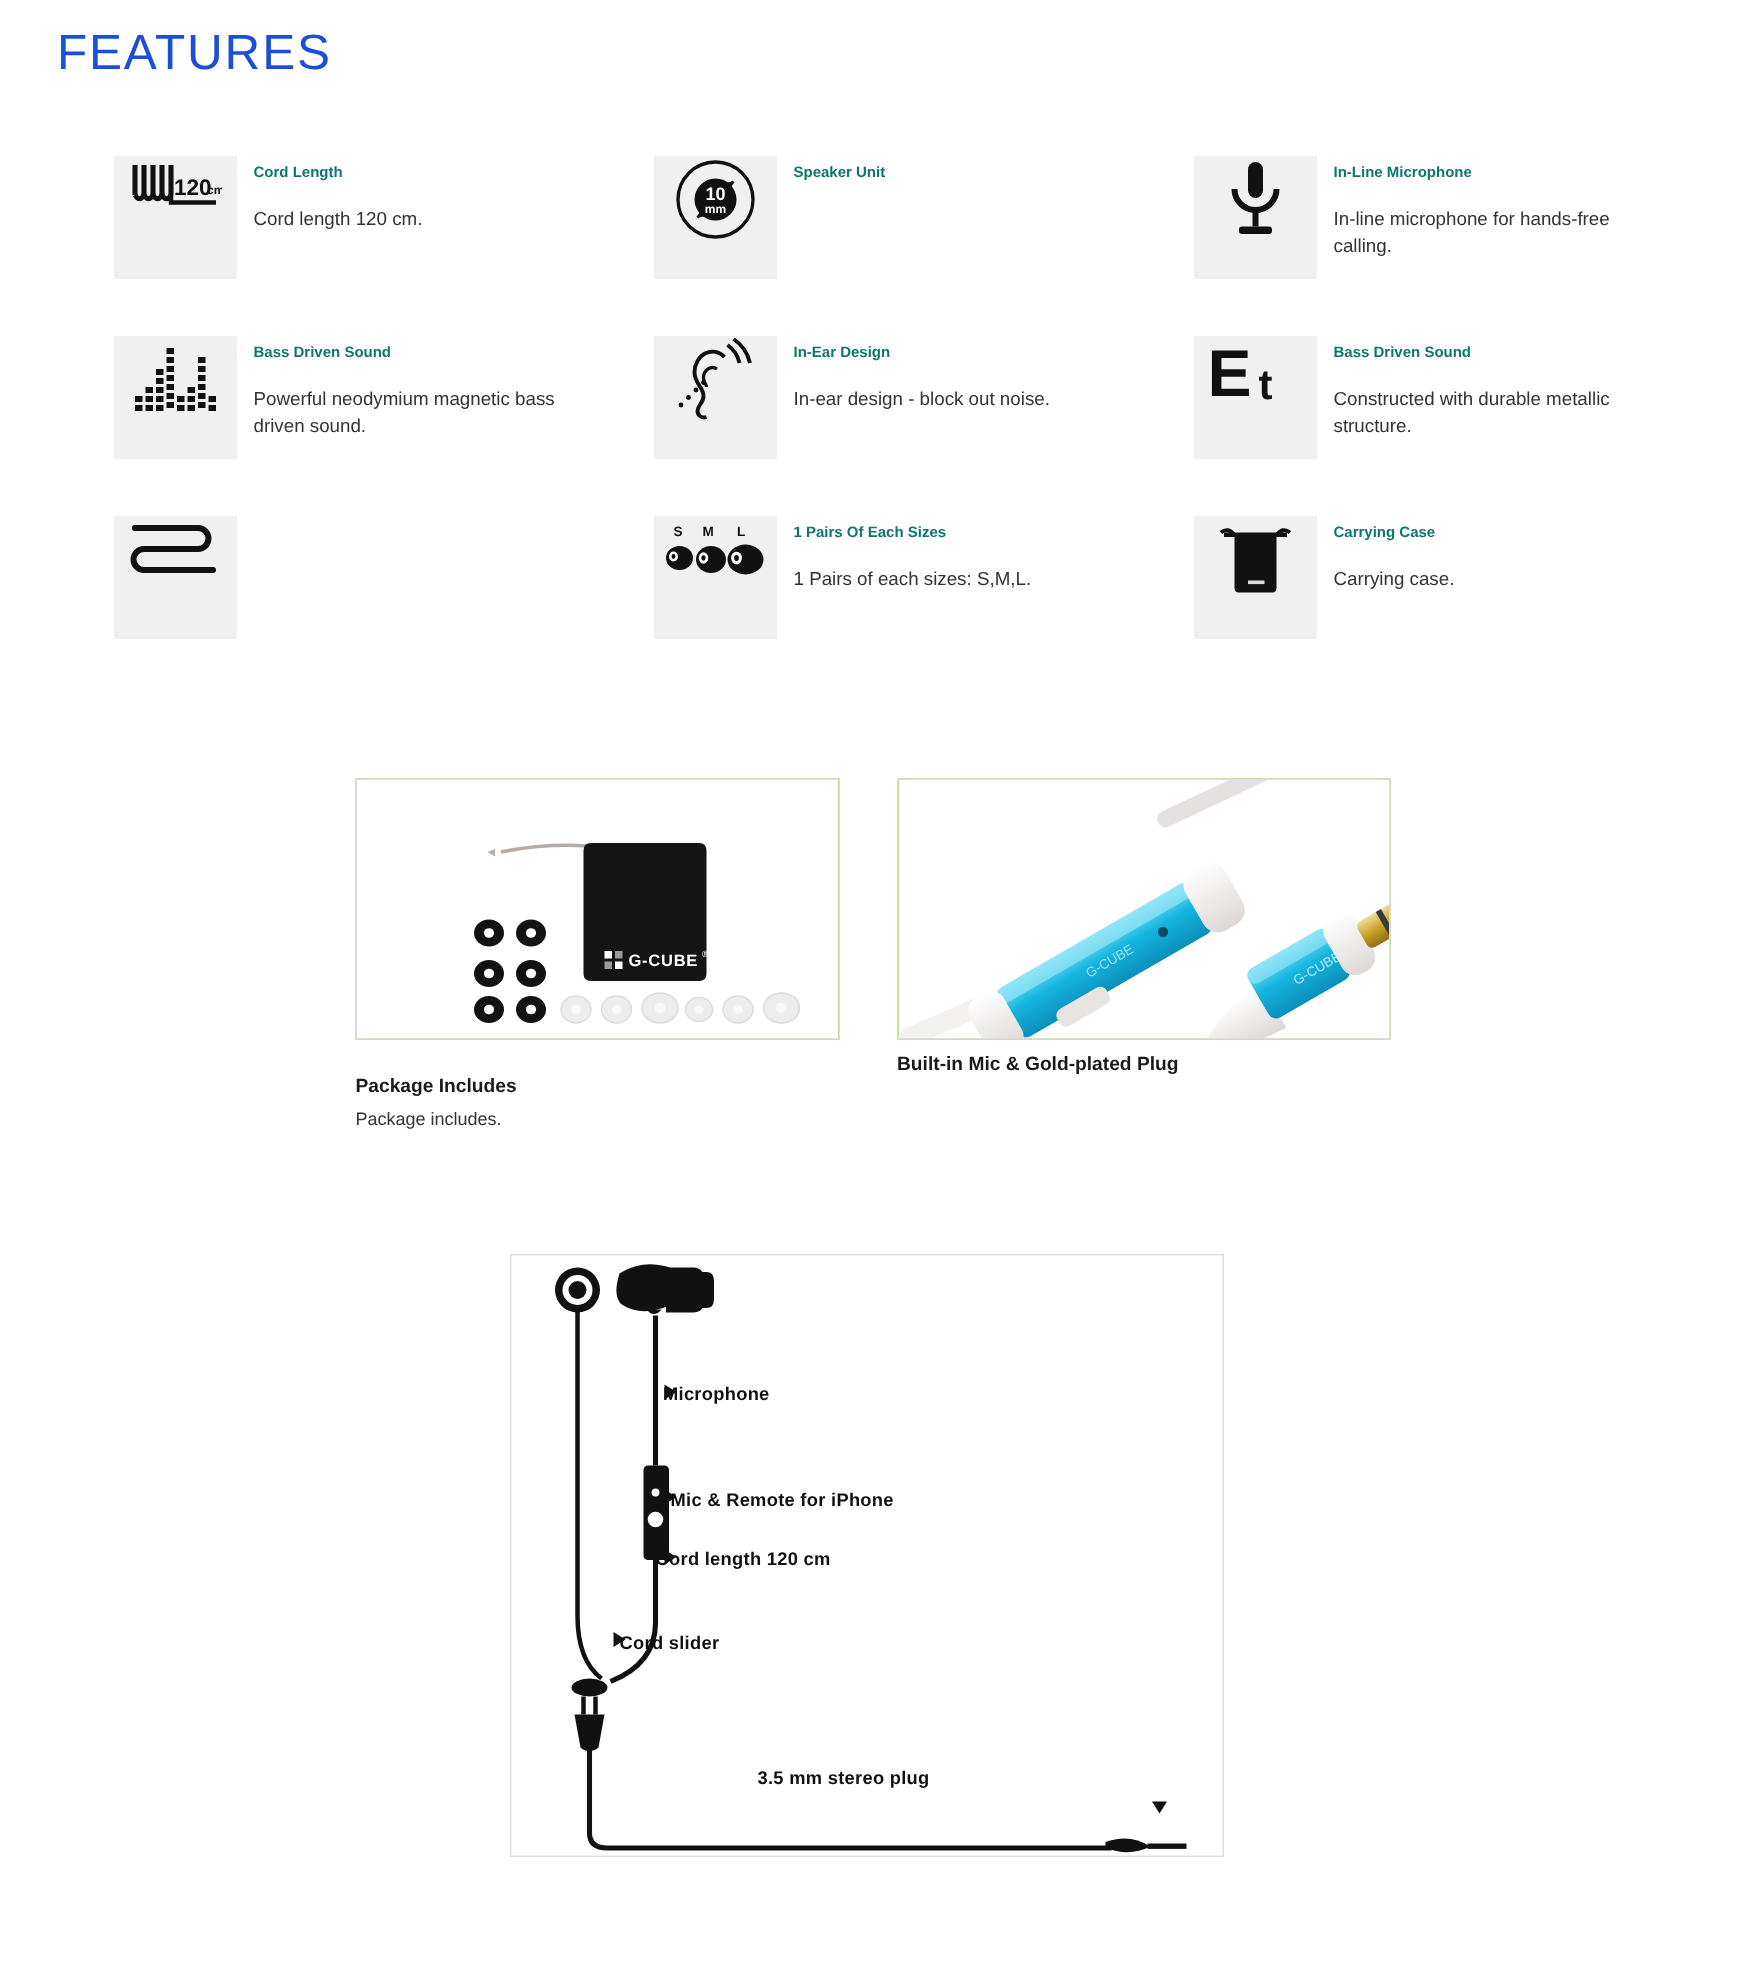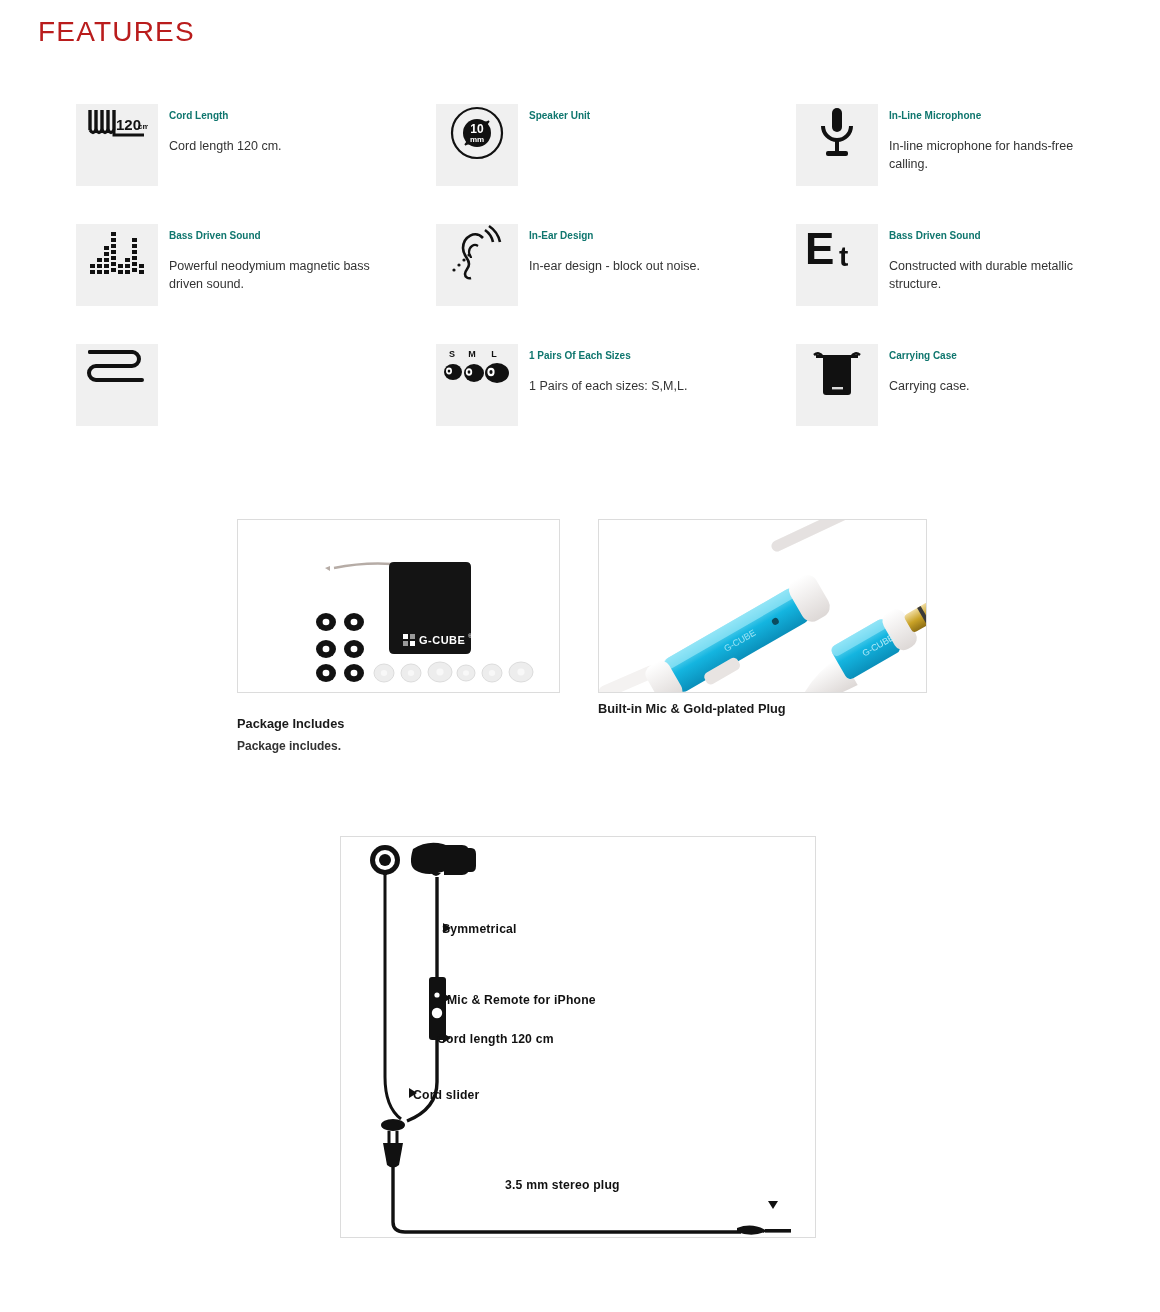--- a/index.html
+++ b/index.html
@@ -9,24 +9,24 @@
     font-family: "Liberation Sans", sans-serif;
     color: #222;
     overflow: hidden;
   }
   .page { position: relative; width: 1160px; height: 1312px; }
 
   
   .page-title {
     position: absolute;
     left: 38px; top: 16px;
-    font-size: 28px;
+    font-size: 33px;
     font-weight: 400;
     letter-spacing: 1.2px;
-    color: #b91c1c;
+    color: #1d4ed8;
   }
 
   
   .features-grid {
     position: absolute;
     left: 76px; top: 104px;
     width: 1010px;
     display: grid;
     grid-template-columns: 360px 360px 290px;
     grid-auto-rows: 120px;
@@ -60,21 +60,21 @@
   #panel-package { left: 237px; top: 519px; width: 323px; height: 174px; }
   #panel-mic     { left: 598px; top: 519px; width: 329px; height: 174px; }
 
   .panel-caption { position: absolute; }
   #caption-package { left: 237px; top: 715px; width: 330px; }
   #caption-mic     { left: 598px; top: 700px; width: 300px; }
   .caption-title {
     font-size: 12.8px; font-weight: bold; color: #1a1a1a;
     line-height: 18px; margin-bottom: 4px;
   }
-  .caption-desc { font-size: 12px; color: #333; line-height: 19px; font-weight: bold; }
+  .caption-desc { font-size: 12px; color: #333; line-height: 19px; }
 
   
   #diagram-panel {
     position: absolute;
     left: 340px; top: 836px;
     width: 476px; height: 402px;
     border: 1px solid #dcdcdc;
     background: #fff;
   }
   .diagram-label {
@@ -432,20 +432,20 @@
       <path d="M396 391 q16 -6 30 3 q-14 7 -30 1 z" fill="#111"></path>
       <rect x="424" y="392" width="26" height="3.6" fill="#111"></rect>
 
       <path d="M110 91 l-8 -5 v10 z" fill="#111"></path>
       <path d="M110 161 l-8 -5 v10 z" fill="#111"></path>
       <path d="M110 201 l-8 -5 v10 z" fill="#111"></path>
       <path d="M76 256 l-8 -5 v10 z" fill="#111"></path>
       <path d="M432 372 l-5 -8 h10 z" fill="#111"></path>
     </svg>
 
-    <div class="diagram-label" style="left:101px; top:85px;">Symmetrical</div>
+    <div class="diagram-label" style="left:101px; top:85px;">Microphone</div>
     <div class="diagram-label" style="left:106px; top:156px;">Mic &amp; Remote for iPhone</div>
     <div class="diagram-label" style="left:96px; top:195px;">Cord length 120 cm</div>
     <div class="diagram-label" style="left:72px; top:251px;">Cord slider</div>
     <div class="diagram-label" style="left:164px; top:341px;">3.5 mm stereo plug</div>
   </div>
 
 </div>
 
 </body></html>

